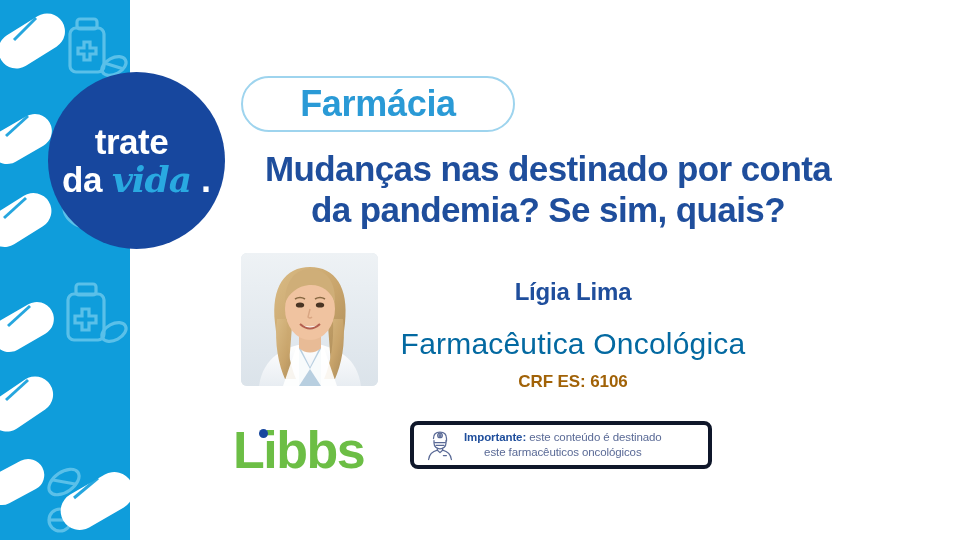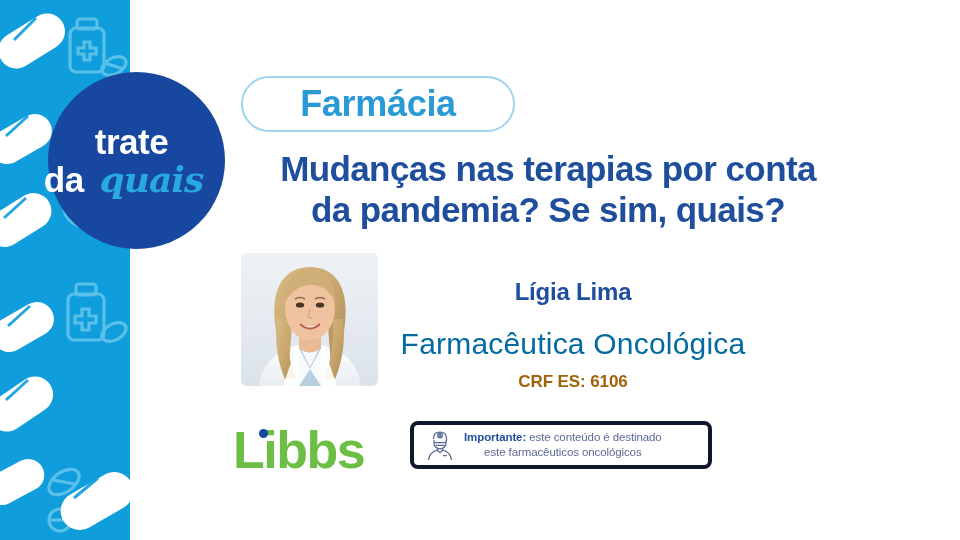--- a/index.html
+++ b/index.html
@@ -58,21 +58,21 @@
     color: #ffffff;
     font-size: 35px;
     font-weight: bold;
     letter-spacing: -0.5px;
     margin-bottom: 2px;
     margin-left: -10px;
   }
   .brand-line2 {
     display: flex;
     align-items: baseline;
-    gap: 16px;
+    gap: 10px;
   }
   .brand-da {
     color: #ffffff;
     font-size: 35px;
     font-weight: bold;
     letter-spacing: -0.5px;
   }
   .brand-vida {
     color: #29a9e1;
     font-size: 36px;
@@ -299,31 +299,31 @@
         <path d="M6 400 L28 380"></path>
         <path d="M74 498 L98 478"></path>
       </g>
     </svg>
   </div>
 
   <div class="brand-badge">
     <div class="brand-line1">trate</div>
     <div class="brand-line2">
       <span class="brand-da">da</span>
-      <span class="brand-vida">quais</span>
+      <span class="brand-vida">vida</span>
       <span class="brand-dot">.</span>
     </div>
   </div>
 
   <div class="category-pill">
     <span>Farmácia</span>
   </div>
 
   <div class="headline">
-    <span class="l1">Mudanças nas terapias por conta</span>
+    <span class="l1">Mudanças nas destinado por conta</span>
     <span class="l2">da pandemia? Se sim, quais?</span>
   </div>
 
   <div class="portrait">
     <svg viewBox="0 0 137 133" xmlns="http://www.w3.org/2000/svg">
       <defs>
         <linearGradient id="bgGrad" x1="0" y1="0" x2="0" y2="1">
           <stop offset="0%" stop-color="#eef2f5"></stop>
           <stop offset="100%" stop-color="#dbe3ea"></stop>
         </linearGradient>

